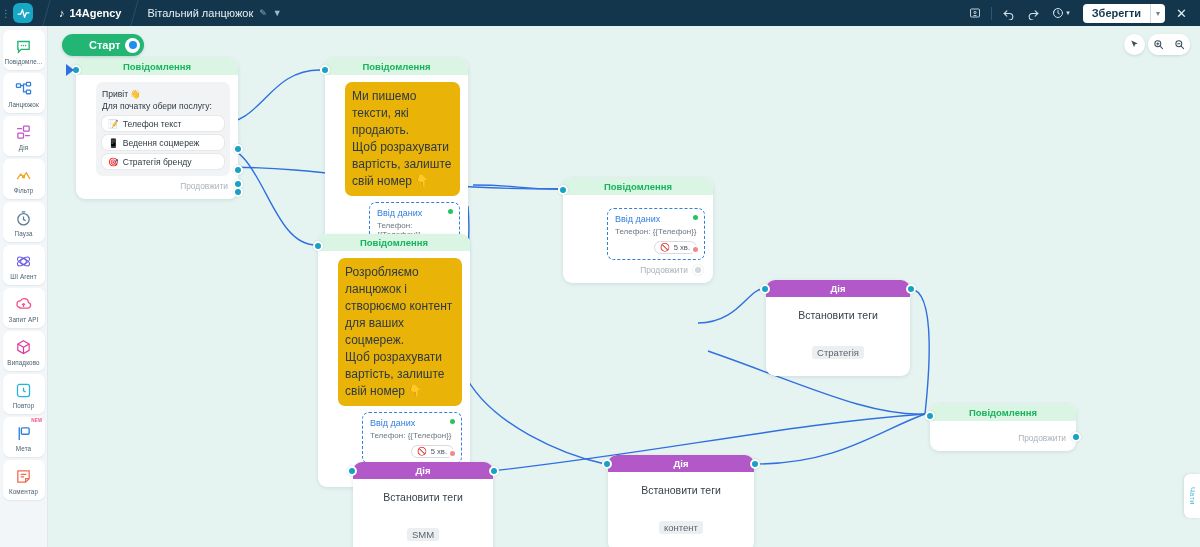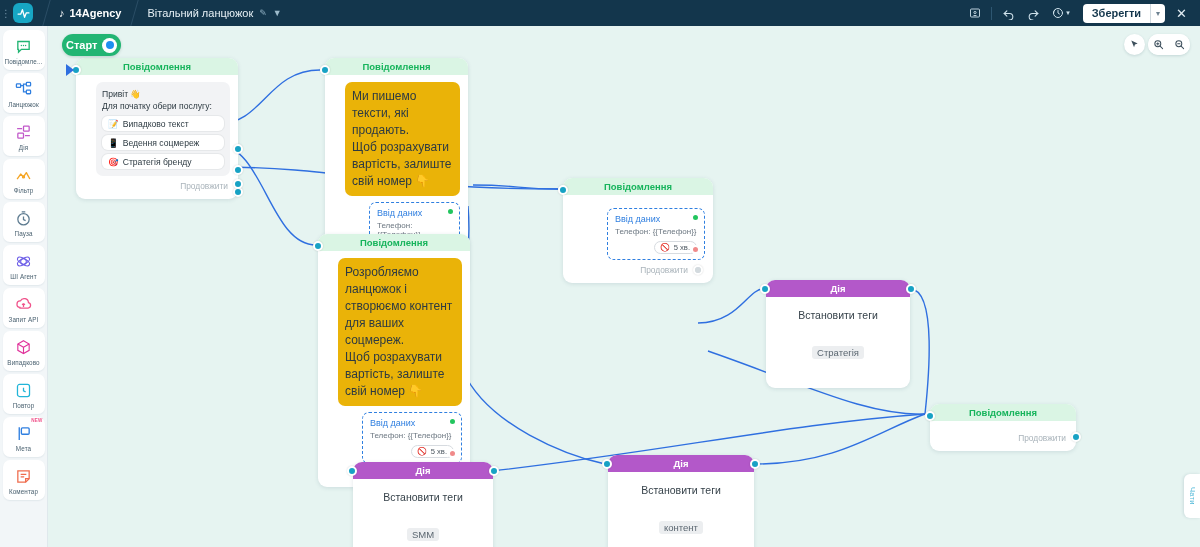--- a/index.html
+++ b/index.html
@@ -74,21 +74,21 @@
   #canvas {
     position: absolute; left: 48px; top: 26px; width: 1152px; height: 521px;
     background: #e6f4f1; overflow: hidden;
   }
   #edges { position: absolute; left: 0; top: 0; width: 1152px; height: 521px; pointer-events: none; }
 
   
   .start-pill {
     position: absolute; display: flex; align-items: center; gap: 5px;
     background: #22b573; color: #fff; border-radius: 13px;
-    height: 22px; padding: 0 4px 0 4px; font-size: 11px; font-weight: bold;
+    height: 22px; padding: 0 4px 0 27px; font-size: 11px; font-weight: bold;
     z-index: 20; box-shadow: 0 1px 3px rgba(0,60,40,.18); cursor: pointer;
   }
   .start-pill .knob {
     width: 15px; height: 15px; border-radius: 50%; background: #fff;
     display: flex; align-items: center; justify-content: center;
   }
   .start-pill .knob i { width: 8px; height: 8px; border-radius: 50%; background: #1f8ff0; display:block; }
 
   
   .node {
@@ -100,21 +100,21 @@
     height: 17px; border-radius: 9px 9px 0 0; display: flex; align-items: center;
     justify-content: center; font-size: 9.5px; font-weight: bold;
   }
   .node.msg .hdr { background: #daf5e4; color: #17b45c; }
   .node.act .hdr { background: #b358c9; color: #ffffff; }
   .node .body { padding: 7px 8px 6px; margin-left: 12px; }
   .bubble {
     background: #eab308; border-radius: 7px; padding: 6px 7px;
     font-size: 12px; line-height: 1.42; color: #2d3a42;
   }
-  .act-body { padding: 12px 8px 28px; text-align: center; }
+  .act-body { padding: 12px 8px 16px; text-align: center; }
   .act-title { font-size: 10.5px; color: #36424a; }
   .act-tag {
     display: inline-block; margin-top: 25px; font-size: 9.5px; color: #5a6670;
     background: #eceef0; border-radius: 3px; padding: 1px 5px;
   }
   .btn-row {
     background: #fff; border-radius: 6px; height: 15px; margin-top: 4px;
     display: flex; align-items: center; padding: 0 6px; font-size: 8.6px;
     color: #2d3a42; box-shadow: 0 0 0 1px #e6e8ea; position: relative;
   }
@@ -407,21 +407,21 @@
     <div class="arrow-in" style="left:18px; top:38px;"></div>
 
     <div class="node msg" style="left:28px; top:32px; width:162px;">
       <div class="hdr">Повідомлення</div>
       <div class="body">
         <div class="opts">
           <div class="lead" style="white-space:pre-line">Привіт 👋
 Для початку обери послугу:</div>
           <div class="btn-row">
             <span class="em">📝</span>
-            <span>Випадково текст</span>
+            <span>Телефон текст</span>
           </div>
           <div class="btn-row">
             <span class="em">📱</span>
             <span>Ведення соцмереж</span>
           </div>
           <div class="btn-row">
             <span class="em">🎯</span>
             <span>Стратегія бренду</span>
           </div>
         </div>

